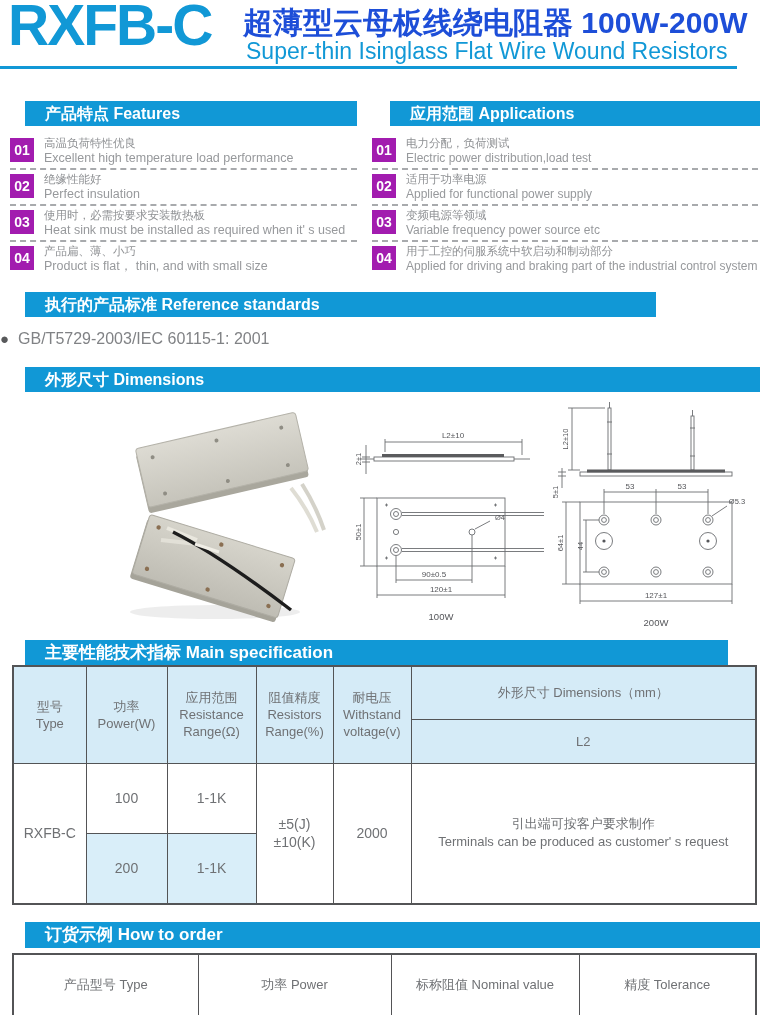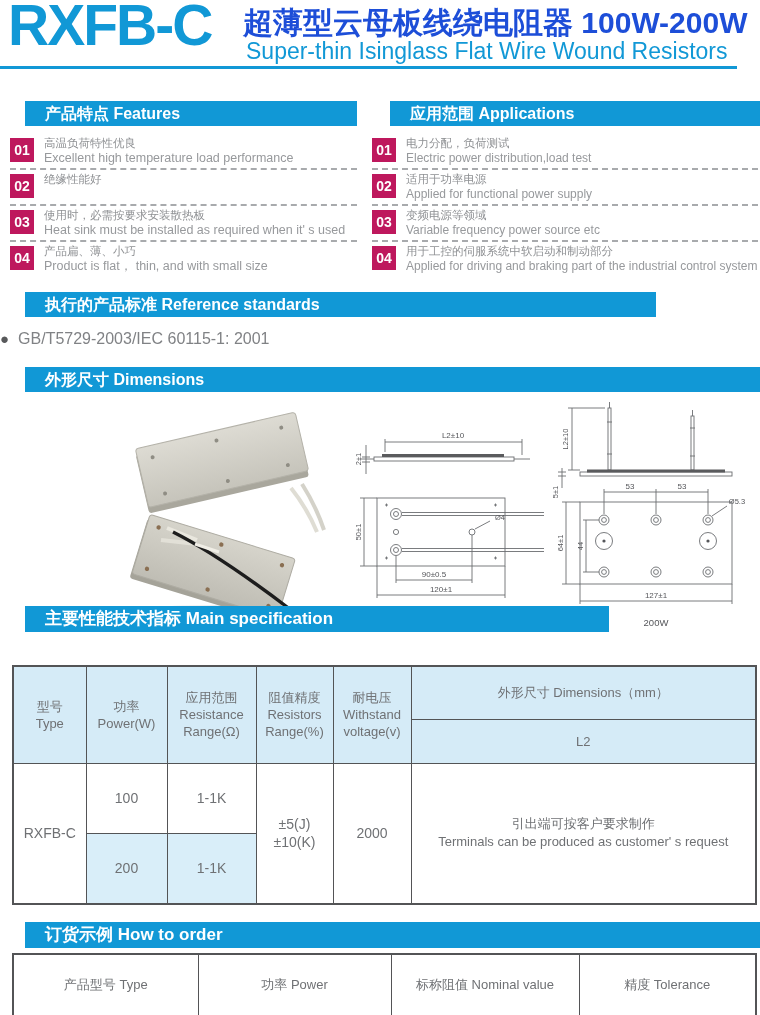--- a/index.html
+++ b/index.html
@@ -19,21 +19,21 @@
   .bar { position:absolute; background:#1198d6; color:#fff; font-weight:bold;
          box-sizing:border-box; padding-left:20px; white-space:nowrap; }
   .bar.small { height:25px; line-height:25px; font-size:16px; }
   .bar.wide  { height:26px; line-height:26px; font-size:17px; }
 
   
   .list { position:absolute; top:134px; }
   .list .item { position:relative; box-sizing:border-box; height:36px; padding:2px 0 0 34px;
                 border-bottom:2px dashed #a8aaad; }
   .list .item:last-child { border-bottom:none; }
-  .badge { position:absolute; left:0; top:4px; width:24px; height:24px; background:#be185d;
+  .badge { position:absolute; left:0; top:4px; width:24px; height:24px; background:#a21caf;
            color:#fff; font-size:14px; font-weight:bold; text-align:center; line-height:24px; }
   .cn { font-size:11.5px; color:#8e9093; line-height:14px; white-space:nowrap; }
   .en { font-size:12.5px; color:#97999c; line-height:17px; white-space:nowrap; }
   .apps .en { font-size:12px; }
 
   
   .std-line { position:absolute; left:0; top:330px; font-size:16px; color:#808285; white-space:nowrap; }
   .std-line .dot { color:#58595b; font-size:15px; margin-right:9px; }
 
   
@@ -74,20 +74,21 @@
 
   <div class="list feats" style="left:10px; width:347px;">
     <div class="item">
       <span class="badge">01</span>
       <div class="cn">高温负荷特性优良</div>
       <div class="en">Excellent high temperature load performance</div>
     </div>
     <div class="item">
       <span class="badge">02</span>
       <div class="cn">绝缘性能好</div>
+      <div class="en">Perfect insulation</div>
     </div>
     <div class="item">
       <span class="badge">03</span>
       <div class="cn">使用时，必需按要求安装散热板</div>
       <div class="en">Heat sink must be installed as required when it' s used</div>
     </div>
     <div class="item">
       <span class="badge">04</span>
       <div class="cn">产品扁、薄、小巧</div>
       <div class="en">Product is flat， thin, and with small size</div>
@@ -273,21 +274,21 @@
     <text transform="translate(6 98) rotate(-90)" font-size="7.5" text-anchor="middle">5±1</text>
     <text x="78" y="95" font-size="8" text-anchor="middle">53</text>
     <text x="130" y="95" font-size="8" text-anchor="middle">53</text>
     <text x="185" y="110" font-size="7.5" text-anchor="middle">Ø5.3</text>
     <text transform="translate(11 149) rotate(-90)" font-size="7.5" text-anchor="middle">64±1</text>
     <text transform="translate(31 152) rotate(-90)" font-size="7.5" text-anchor="middle">44</text>
     <text x="104" y="204" font-size="8" text-anchor="middle">127±1</text>
     <text x="104" y="232" font-size="9.5" text-anchor="middle">200W</text>
   </svg>
 
-  <div class="bar wide" style="left:25px; top:606px; width:584px;">主要性能技术指标  Main specification</div>
+  <div class="bar wide" style="left:25px; top:640px; width:703px;">主要性能技术指标  Main specification</div>
 
   <table class="spec">
     <colgroup>
       <col style="width:73px">
         <col style="width:81px">
         <col style="width:89px">
       <col style="width:77px">
         <col style="width:78px">
         <col style="width:345px">
     </colgroup>

